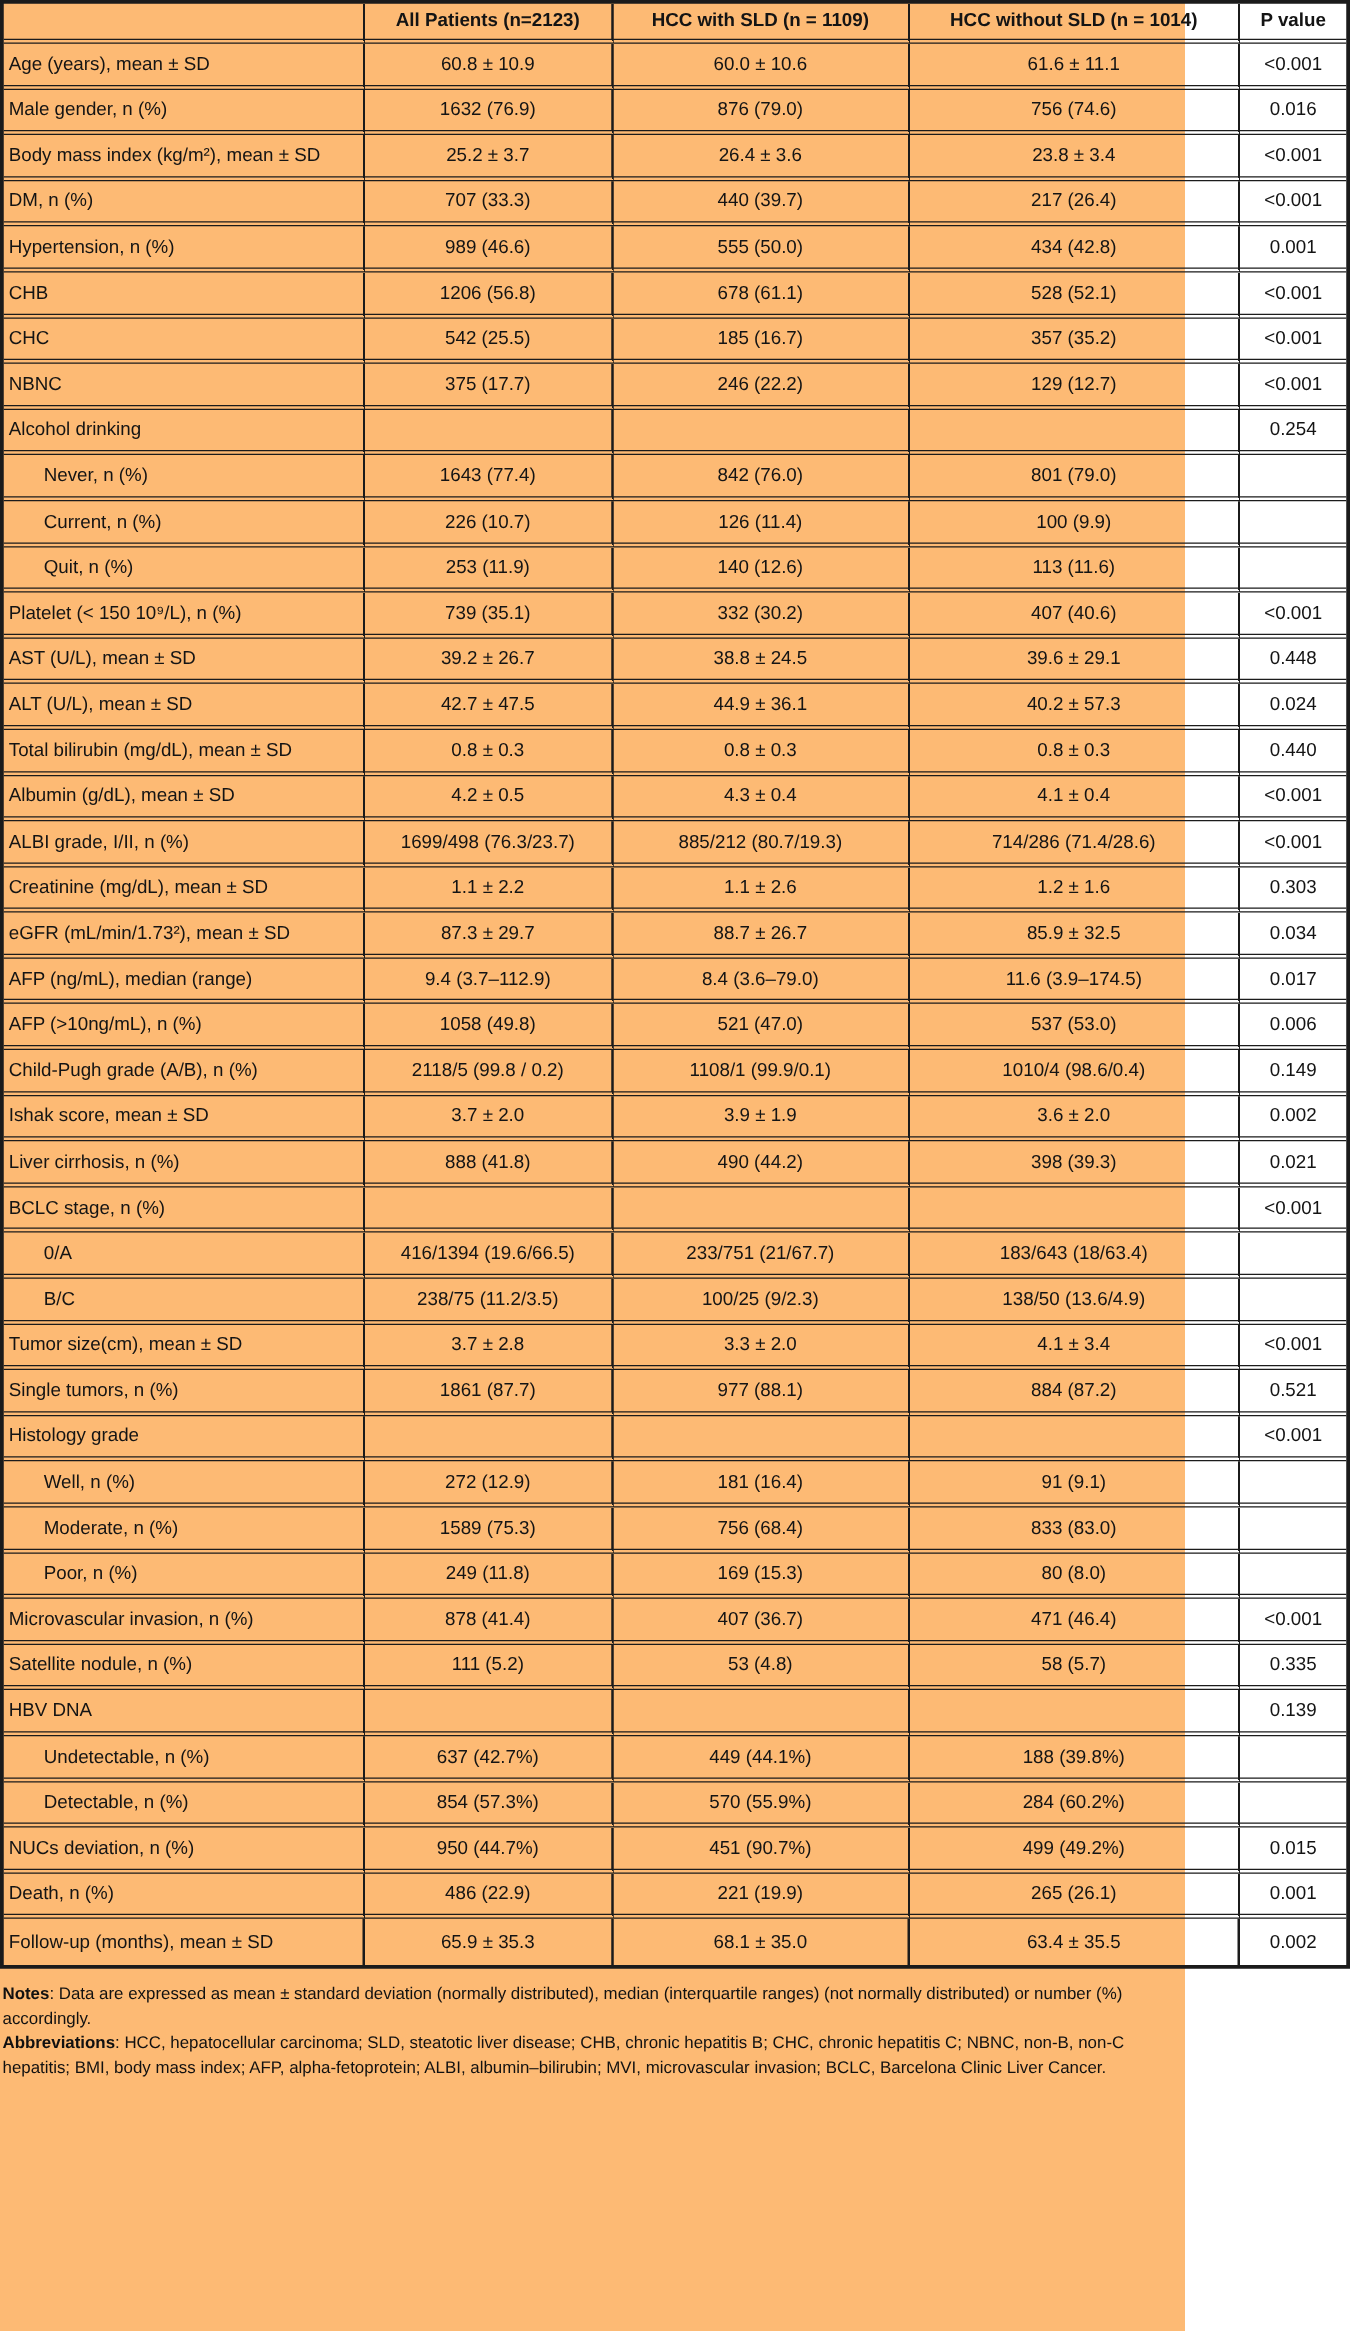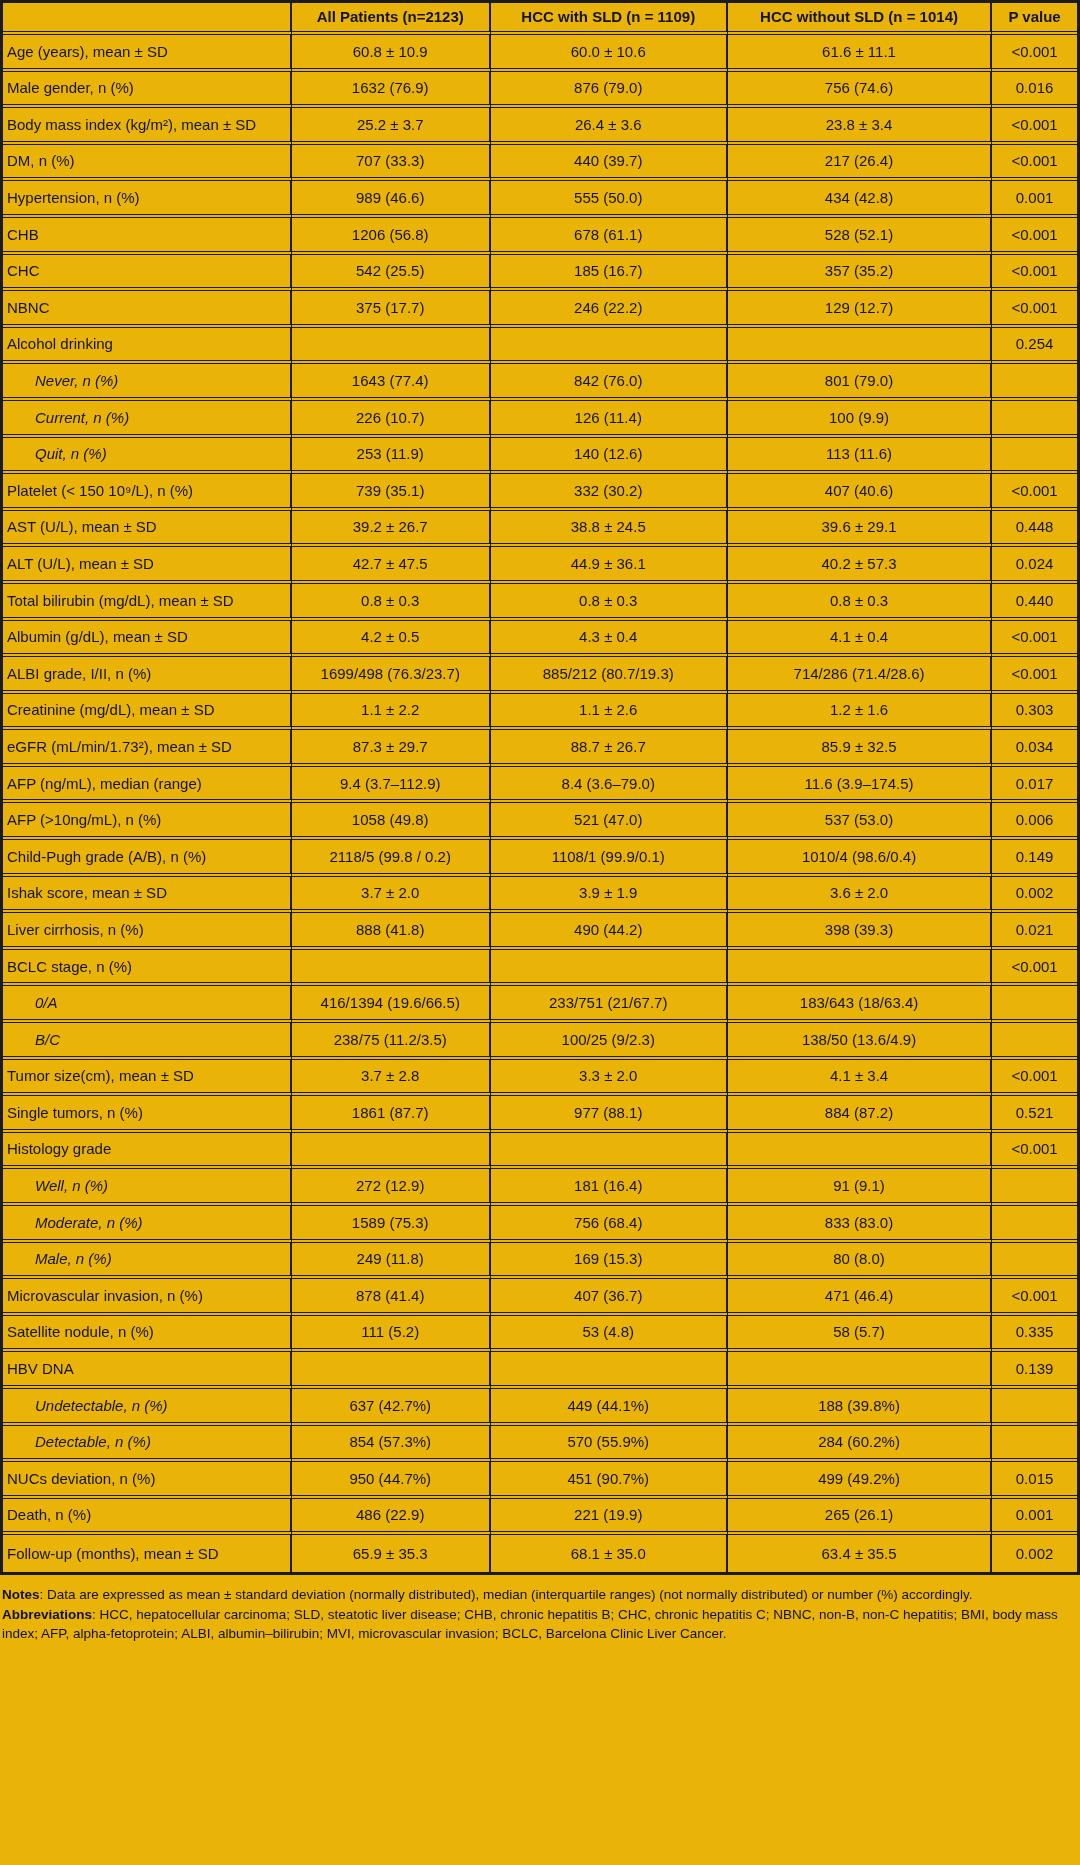--- a/index.html
+++ b/index.html
@@ -3,23 +3,23 @@
 <meta charset="utf-8">
 <style>
   html, body {
     margin: 0;
     padding: 0;
     background: #ffffff;
     font-family: "Liberation Sans", sans-serif;
     color: #141414;
   }
   .page {
-    width: 1080px;
+    width: 948px;
     min-height: 1865px;
-    background: #eab308;
+    background: #fdba74;
     box-sizing: border-box;
   }
   table.char-table {
     width: 1080px;
     border-collapse: separate;
     border-spacing: 0;
     border: 3px solid #1b1b1b;
     box-sizing: border-box;
     table-layout: fixed;
   }
@@ -41,21 +41,21 @@
   }
   th:last-child, td:last-child { border-right: none; margin-top: 42px; }
   tr:last-child td { border-bottom: none; }
   thead th {
     height: 32px;
     font-weight: bold;
     text-align: center;
   }
   tbody td { height: 36.6px; }
   td.cell-label { text-align: left; padding-left: 4px; }
-  tr.indent td.cell-label { padding-left: 32px; font-style: italic; }
+  tr.indent td.cell-label { padding-left: 32px; }
   td.cell-val, td.cell-p { text-align: center; }
   .footer-notes {
     padding: 10px 2px 6px 2px;
     font-size: 13.5px;
     line-height: 1.45;
     color: #111111;
   }
   .footer-notes p { margin: 0; }
   .bold-prefix { font-weight: bold; margin-top: 24px; }
 </style>
@@ -340,21 +340,21 @@
 
     <tr class="indent">
       <td class="cell-label">Moderate, n (%)</td>
       <td class="cell-val">1589 (75.3)</td>
       <td class="cell-val">756 (68.4)</td>
       <td class="cell-val">833 (83.0)</td>
       <td class="cell-p"></td>
     </tr>
 
     <tr class="indent">
-      <td class="cell-label">Male, n (%)</td>
+      <td class="cell-label">Poor, n (%)</td>
       <td class="cell-val">249 (11.8)</td>
       <td class="cell-val">169 (15.3)</td>
       <td class="cell-val">80 (8.0)</td>
       <td class="cell-p"></td>
     </tr>
 
     <tr>
       <td class="cell-label">Microvascular invasion, n (%)</td>
       <td class="cell-val">878 (41.4)</td>
       <td class="cell-val">407 (36.7)</td>

